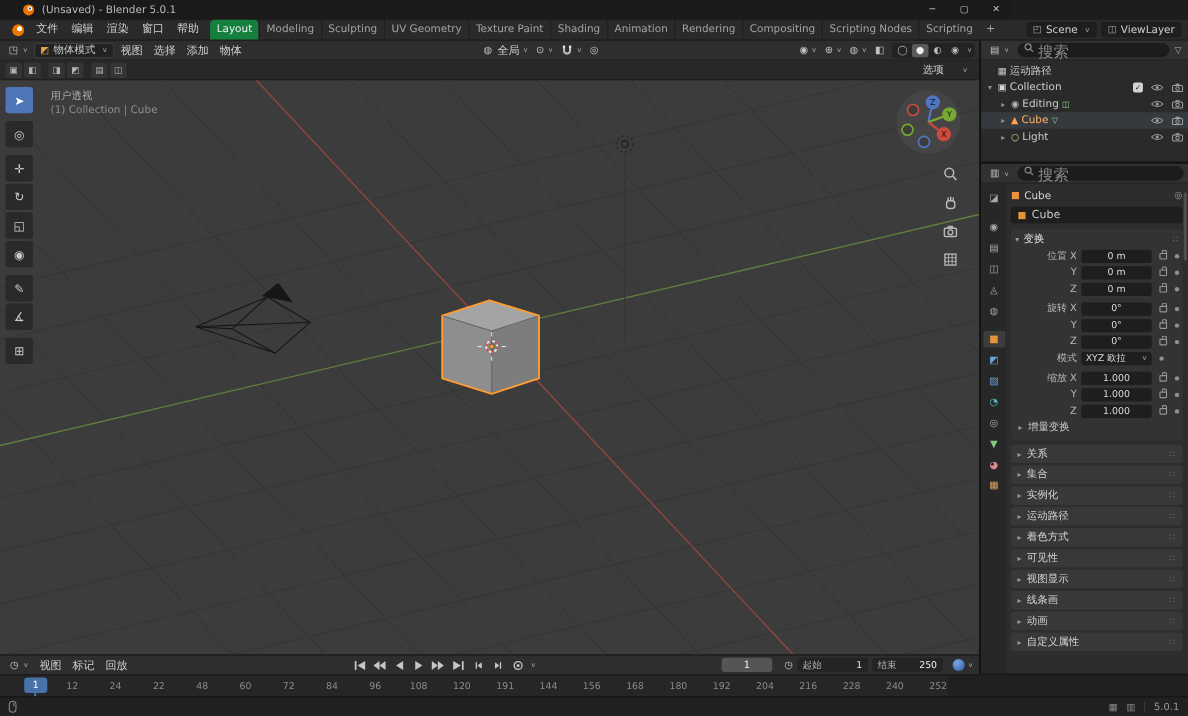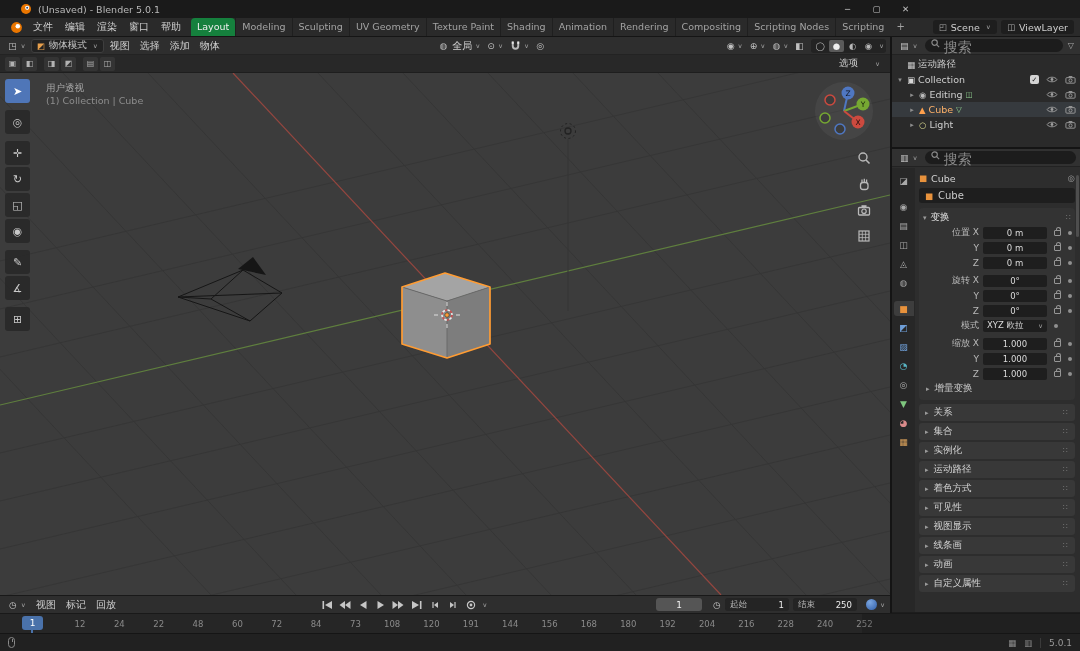--- a/index.html
+++ b/index.html
@@ -100,21 +100,21 @@
   .tlh{position:absolute;left:0;top:595px;width:890px;height:18px;background:#2e2e2e;border-top:1px solid #191919;display:flex;align-items:center;padding:0 5px;gap:1px}
   .pbtn{width:17px;height:14px;display:flex;align-items:center;justify-content:center;border-radius:2px}
   .frame-field{width:46px;height:13px;background:#555;border-radius:3px;display:flex;align-items:center;justify-content:center;color:#f2f2f2;font-size:9px;margin:0 4px}
   .range-pill{display:flex;align-items:center;justify-content:space-between;width:64px;height:13px;background:#242424;border-radius:3px;padding:0 5px;font-size:8.5px;color:#b5b5b5;margin-left:3px}
   .range-pill b{color:#ececec;font-weight:normal}
   .sync{width:11px;height:11px;border-radius:50%;background:radial-gradient(circle at 35% 30%,#7ba6e0,#2f5da8);margin-left:8px}
   .clock-ic{color:#c0c0c0;font-size:9px;margin-left:6px}
 
   .ruler{position:absolute;left:0;top:613px;width:1080px;height:20px;background:#262626;border-top:1px solid #191919}
   .ticks{position:absolute;inset:0;display:flex;padding-left:46px;align-items:center}
-  .tick{width:39.37px;text-align:right;color:#8a8a8a;font-size:8.5px;flex:none}
+  .tick{width:39.37px;text-align:center;color:#8a8a8a;font-size:8.5px;flex:none}
   .ruler-dim{position:absolute;left:862px;right:0;top:0;bottom:0;background:rgba(0,0,0,.14)}
   .playhead{position:absolute;left:22px;top:2px;width:21px;height:14px;background:#4a72aa;border-radius:3px;color:#fff;font-size:9px;display:flex;align-items:center;justify-content:center}
   .ph-line{position:absolute;left:31px;top:16px;width:2px;height:4px;background:#4a72aa}
 
   
   .statusbar{position:absolute;left:0;top:633px;width:1080px;height:18px;background:#212121;border-top:1px solid #151515;display:flex;align-items:center;padding:0 8px;color:#9a9a9a;font-size:9px}
   .mouse{width:7px;height:11px;border:1px solid #8a8a8a;border-radius:4px;position:relative}
   .mouse::after{content:"";position:absolute;left:2.5px;top:1px;width:1px;height:3px;background:#8a8a8a}
   .sb-right{margin-left:auto;display:flex;align-items:center;gap:8px}
   .sb-sep{width:1px;height:10px;background:#3a3a3a}
@@ -777,21 +777,21 @@
 
 <div class="ruler">
   <div class="ticks">
     <span class="tick">12</span>
       <span class="tick">24</span>
       <span class="tick">22</span>
       <span class="tick">48</span>
       <span class="tick">60</span>
       <span class="tick">72</span>
       <span class="tick">84</span>
-      <span class="tick">73</span>
+      <span class="tick">96</span>
       <span class="tick">108</span>
       <span class="tick">120</span>
       <span class="tick">191</span>
       <span class="tick">144</span>
       <span class="tick">156</span>
       <span class="tick">168</span>
       <span class="tick">180</span>
       <span class="tick">192</span>
       <span class="tick">204</span>
       <span class="tick">216</span>

